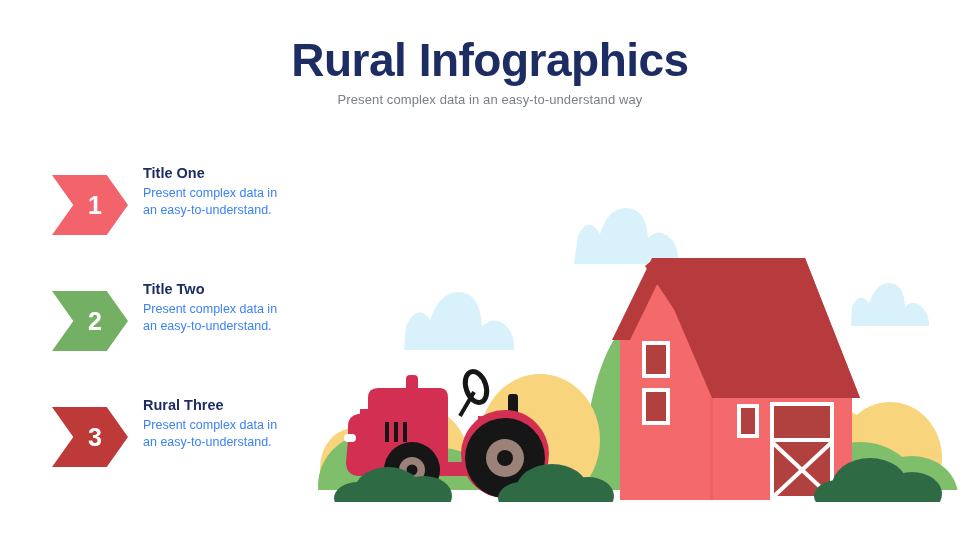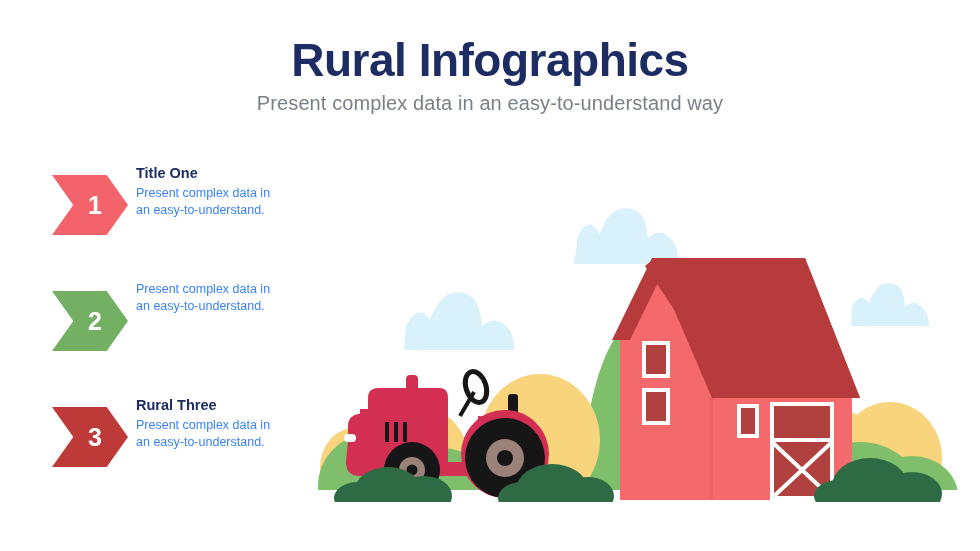--- a/index.html
+++ b/index.html
@@ -27,21 +27,21 @@
   }
   .slide-title {
     font-size: 46px;
     font-weight: bold;
     color: #1d2d63;
     letter-spacing: -0.5px;
     line-height: 1.05;
   }
   .slide-subtitle {
     margin-top: 8px;
-    font-size: 20px;
+    font-size: 13px;
     color: #7a7f88;
     letter-spacing: 0.1px;
   }
 
   
   .items {
     position: absolute;
     left: 52px;
     top: 165px;
     width: 300px;
@@ -63,21 +63,21 @@
   }
   .chevron-num {
     font-size: 25px;
     font-weight: bold;
     color: #ffffff;
     transform: translateX(5px);
     line-height: 1;
   }
   .item-text {
     position: absolute;
-    left: 84px;
+    left: 91px;
     top: 0;
   }
   .item-title {
     font-size: 14.5px;
     font-weight: bold;
     color: #1d2d63;
     margin-bottom: 4px;
   }
   .item-body {
     font-size: 12.5px;
@@ -116,20 +116,21 @@
         <div class="item-title">Title One</div>
         <div class="item-body">Present complex data in an easy-to-understand.</div>
       </div>
     </div>
 
     <div class="item">
       <div class="chevron" id="chev1" style="background: rgb(116, 176, 99);">
         <span class="chevron-num">2</span>
       </div>
       <div class="item-text">
+        <div class="item-title">Title Two</div>
         <div class="item-body">Present complex data in an easy-to-understand.</div>
       </div>
     </div>
 
     <div class="item">
       <div class="chevron" id="chev2" style="background: rgb(190, 58, 57);">
         <span class="chevron-num">3</span>
       </div>
       <div class="item-text">
         <div class="item-title">Rural Three</div>

